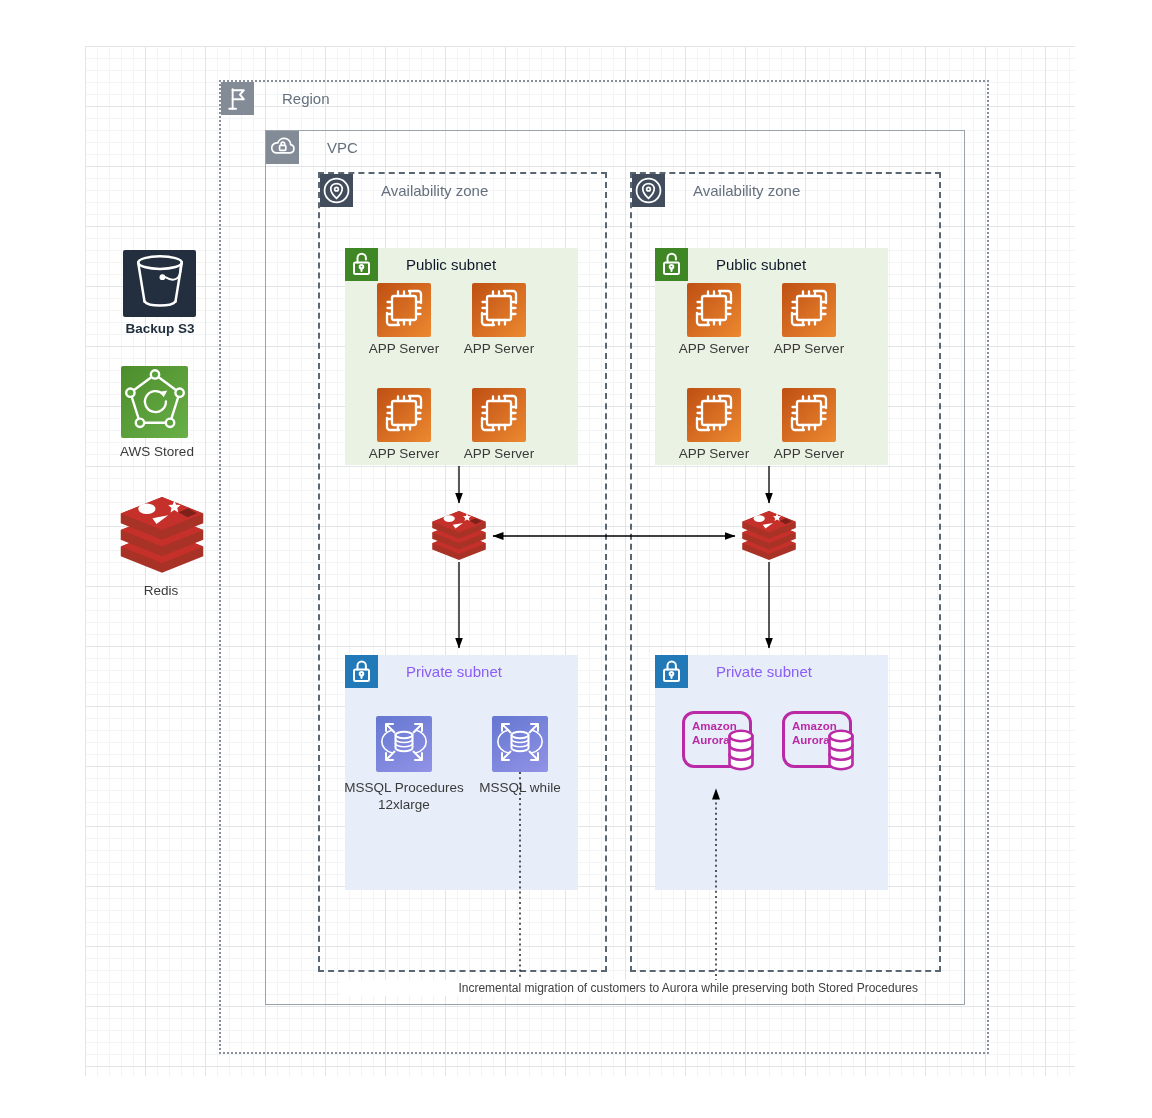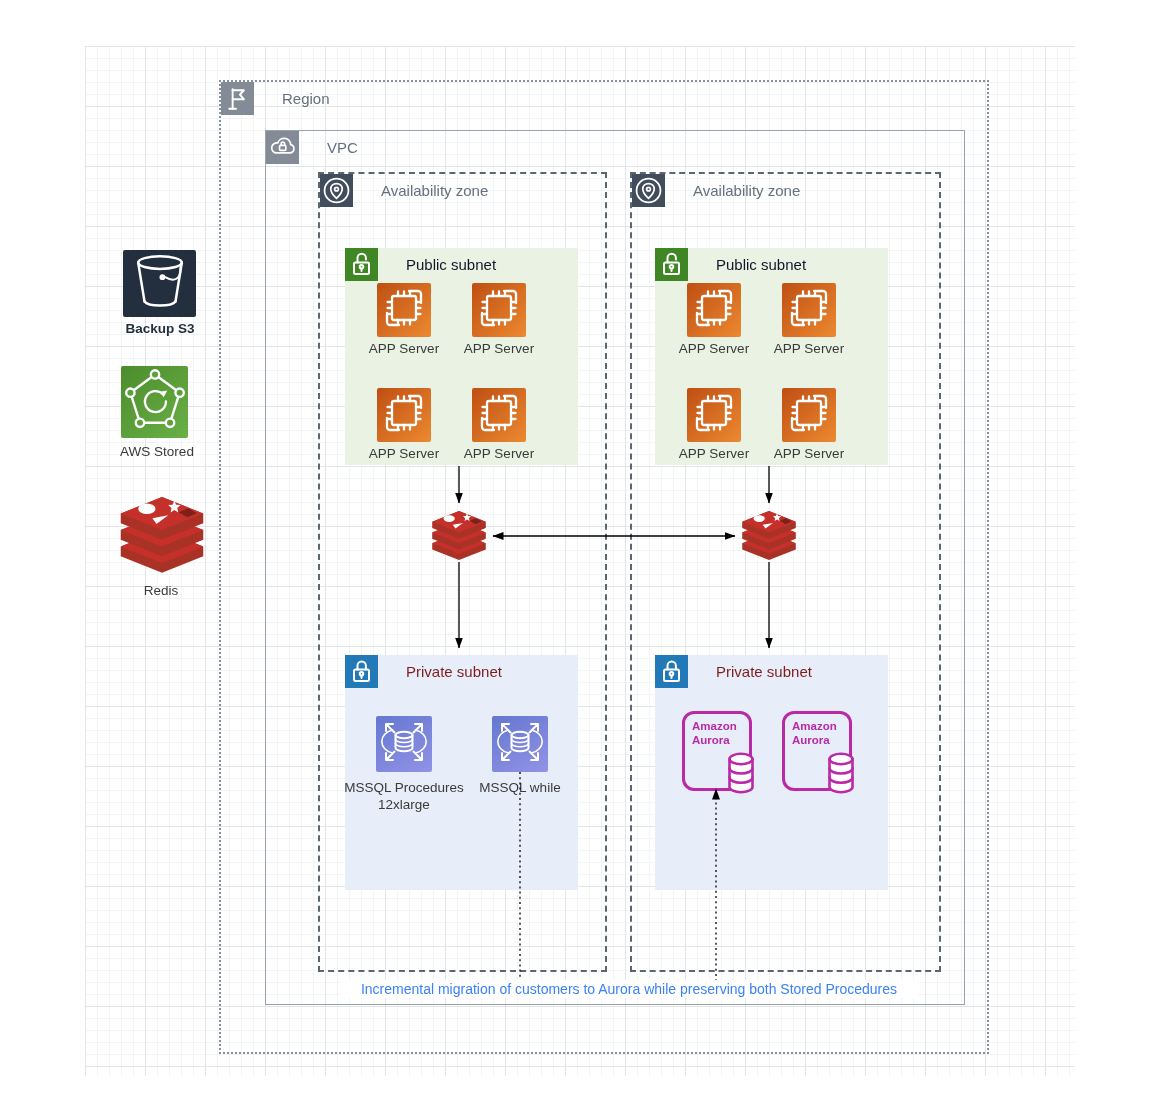--- a/index.html
+++ b/index.html
@@ -19,46 +19,46 @@
   .az1{left:318px;top:172px;width:285px;height:796px;border:2px dashed #5b6673;}
   .az2{left:630px;top:172px;width:307px;height:796px;border:2px dashed #5b6673;}
   .hdr{position:absolute;top:0;left:0;display:flex;align-items:center;height:33px;}
   .hic{width:33px;height:33px;display:flex;align-items:center;justify-content:center;flex:none;}
   .hic.gray{background:#838c96;}
   .hic.slate{background:#414d5c;}
   .hic.green{background:#3f8624;}
   .hic.blue{background:#2279b8;}
   .hlabel{margin-left:28px;font-size:15px;color:#64707d;white-space:nowrap;}
   .hlabel.green{color:#0f172a;}
-  .hlabel.blue{color:#7f1d1d;}
+  .hlabel.blue{color:#8b5cf6;}
   .pub1{left:345px;top:248px;width:233px;height:217px;background:#eaf3e3;}
   .pub2{left:655px;top:248px;width:233px;height:217px;background:#eaf3e3;}
   .priv1{left:345px;top:655px;width:233px;height:235px;background:#e7eef9;}
   .priv2{left:655px;top:655px;width:233px;height:235px;background:#e7eef9;}
   
   .ec2{width:54px;height:54px;border-radius:2px;
     background:linear-gradient(135deg,#bf4f13 0%,#ec8930 100%);
     display:flex;align-items:center;justify-content:center;}
   .mssql{width:56px;height:56px;border-radius:2px;
     background:linear-gradient(150deg,#6577d0 0%,#9193e6 100%);
     display:flex;align-items:center;justify-content:center;}
   .s3i{left:123px;top:250px;width:73px;height:67px;background:#232f3e;border-radius:2px;
     display:flex;align-items:center;justify-content:center;}
   .bki{left:121px;top:366px;width:67px;height:72px;border-radius:2px;
     background:linear-gradient(135deg,#4c8c2c 0%,#69b047 100%);
     display:flex;align-items:center;justify-content:center;}
   .cap{position:absolute;text-align:center;font-size:13.5px;color:#3a3a3a;line-height:1.25;}
   .cap.bold{font-weight:bold;color:#1f2d3d;}
-  .aurora{position:absolute;width:70px;height:80px;border:3px solid #ba29a6;border-radius:12px;
+  .aurora{position:absolute;width:70px;height:57px;border:3px solid #ba29a6;border-radius:12px;
     box-sizing:border-box;}
   .aurora .atxt{padding:6px 0 0 7px;font-size:11.5px;font-weight:bold;color:#ba29a6;
     line-height:1.2;width:46px;}
   .aurora svg{position:absolute;right:-7px;bottom:-8px;}
   .overlay{position:absolute;left:0;top:0;pointer-events:none;}
-  .annot{left:340px;top:980px;width:578px;text-align:center;font-size:14px;color:#3b82f6;
+  .annot{left:340px;top:980px;width:578px;text-align:right;font-size:12px;color:#404040;
     background:#ffffff;padding:1px 0;}
 </style>
 </head>
 <body>
 
 <svg width="0" height="0" style="position:absolute">
   <defs>
     <symbol id="sym-flag" viewBox="0 0 34 34">
       <g fill="none" stroke="#fff" stroke-width="2" stroke-linecap="round" stroke-linejoin="round">
         <path d="M12 27.5 V7.5"></path>

